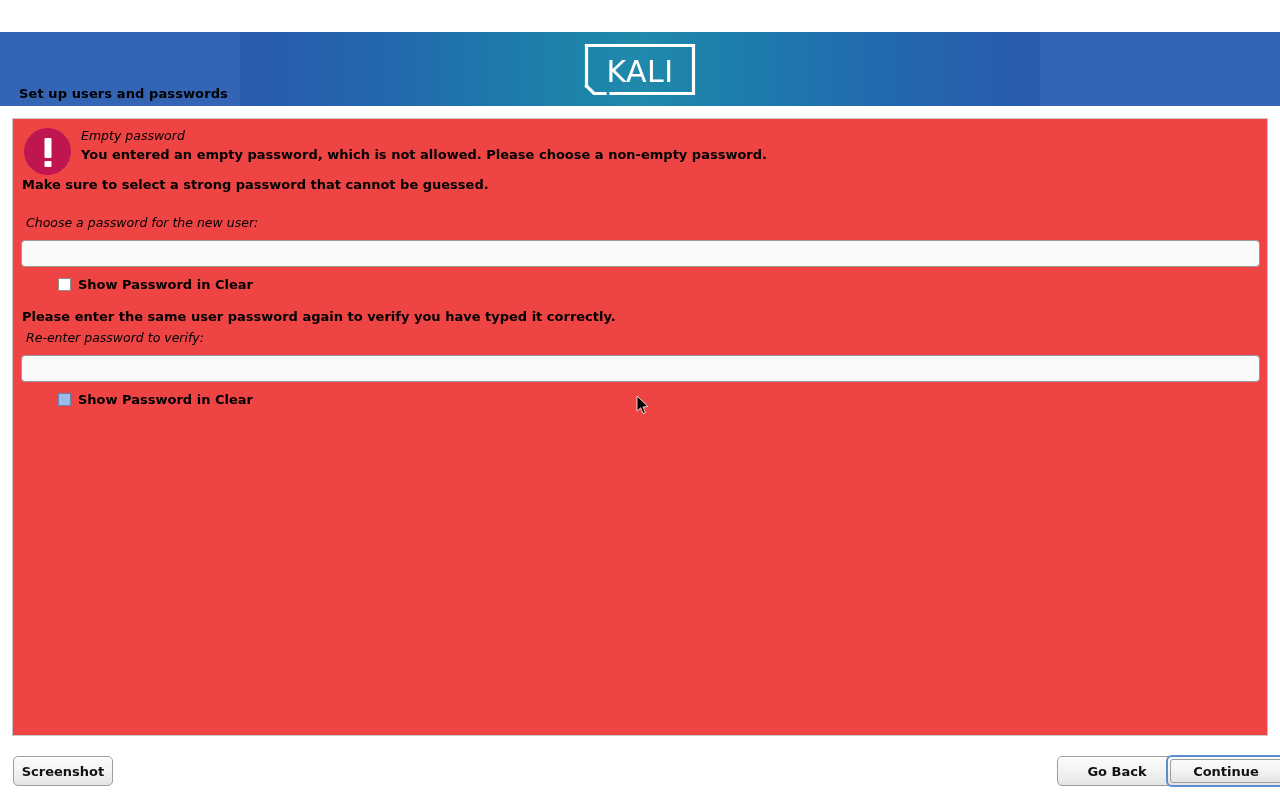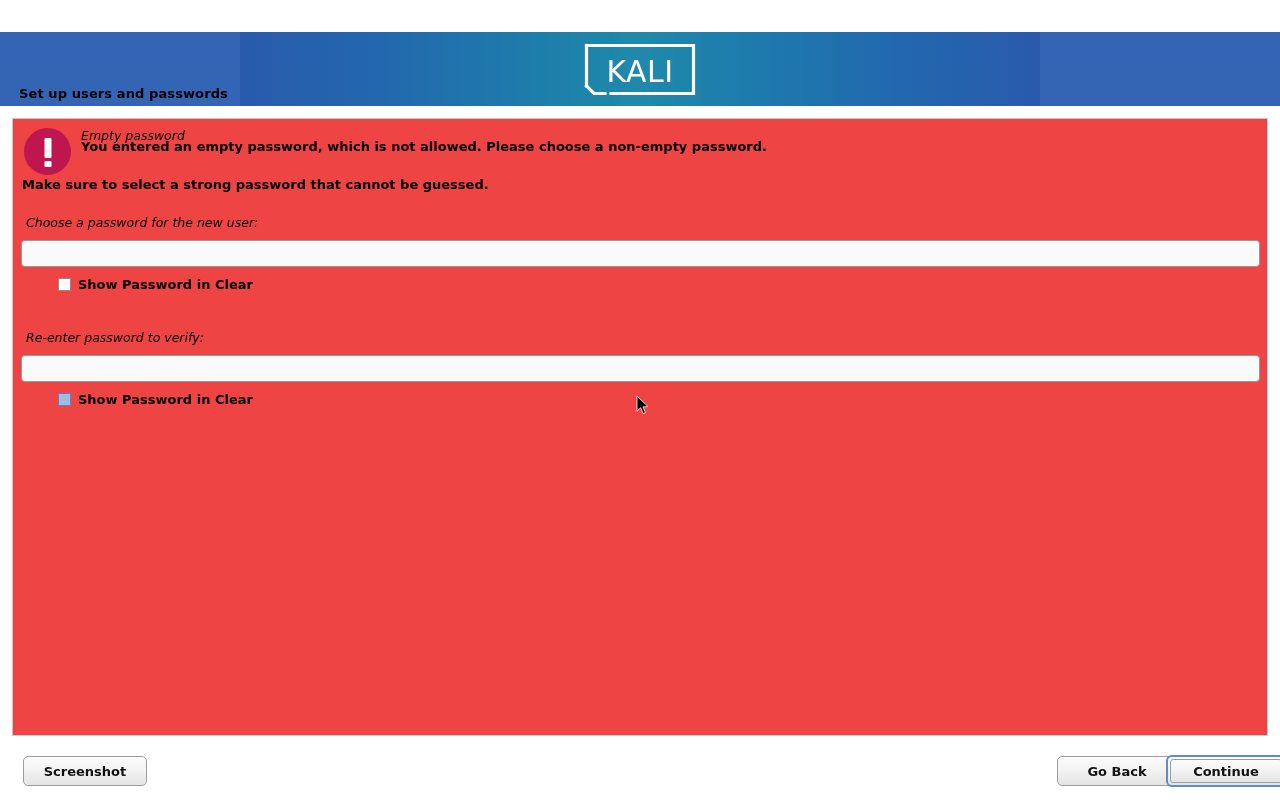--- a/index.html
+++ b/index.html
@@ -93,21 +93,21 @@
   }
   .error-heading {
     position: absolute;
     left: 68px; top: 9px;
     font-size: 12.5px;
     font-style: italic;
     white-space: nowrap;
   }
   .error-text {
     position: absolute;
-    left: 68px; top: 20px;
+    left: 68px; top: 28px;
     font-size: 13px;
     font-weight: bold;
     white-space: nowrap;
   }
 
   
   .section-prompt {
     position: absolute;
     font-size: 13px;
     font-weight: bold;
@@ -217,29 +217,30 @@
   </div>
 
   <div class="section-prompt" style="left:9px; top:58px;">Make sure to select a strong password that cannot be guessed.</div>
   <div class="field-label" style="left:13px; top:96px;">Choose a password for the new user:</div>
   <input class="text-input" type="password" style="left: 8px; top: 121px; width: 1239px;" placeholder="">
   <div class="check-row" style="left:9px; top:158px;">
     <span class="cb"></span>
     <span class="check-label">Show Password in Clear</span>
   </div>
 
+  <div class="section-prompt" style="left:9px; top:190px;">Please enter the same user password again to verify you have typed it correctly.</div>
   <div class="field-label" style="left:13px; top:211px;">Re-enter password to verify:</div>
   <input class="text-input" type="password" style="left: 8px; top: 236px; width: 1239px;" placeholder="">
   <div class="check-row" style="left:9px; top:273px;">
     <span class="cb active"></span>
     <span class="check-label">Show Password in Clear</span>
   </div>
 </div>
 
-<div class="btn" style="left:13px; top:756px; width:124px;margin-left:10px;">
+<div class="btn" style="left:13px; top:756px; width:100px;">
   <span class="btn-text">Screenshot</span>
 </div>
 
 <div class="btn" style="left:1057px; top:756px; width:120px;">
   <span class="btn-text">Go Back</span>
 </div>
 
 <div class="btn focus-ring" style="left:1166px; top:755px; width:120px; height:32px;">
   <span class="btn-inner"></span>
   <span class="btn-text">Continue</span>

